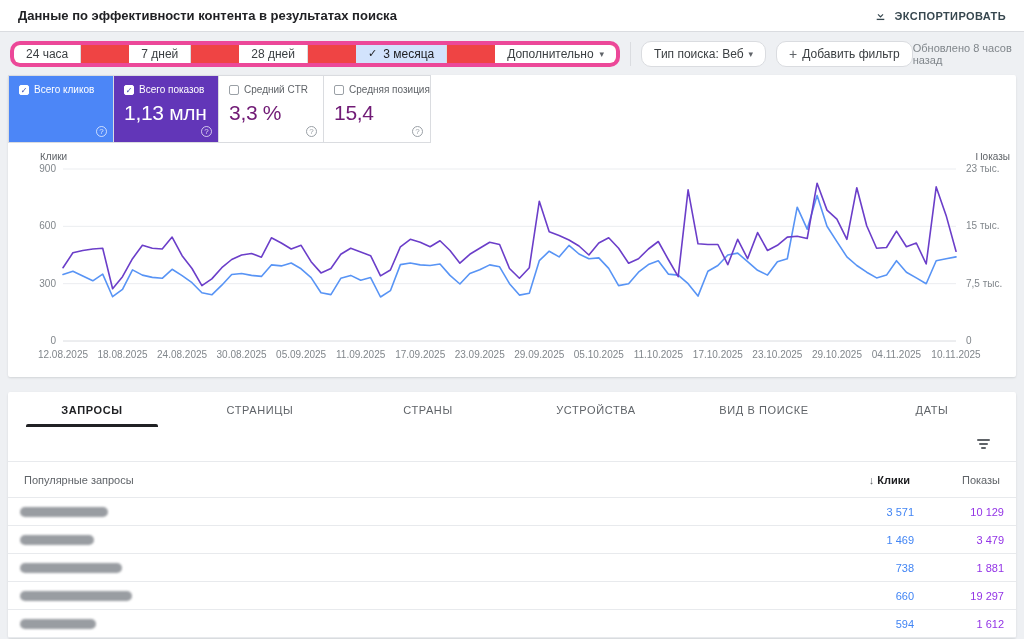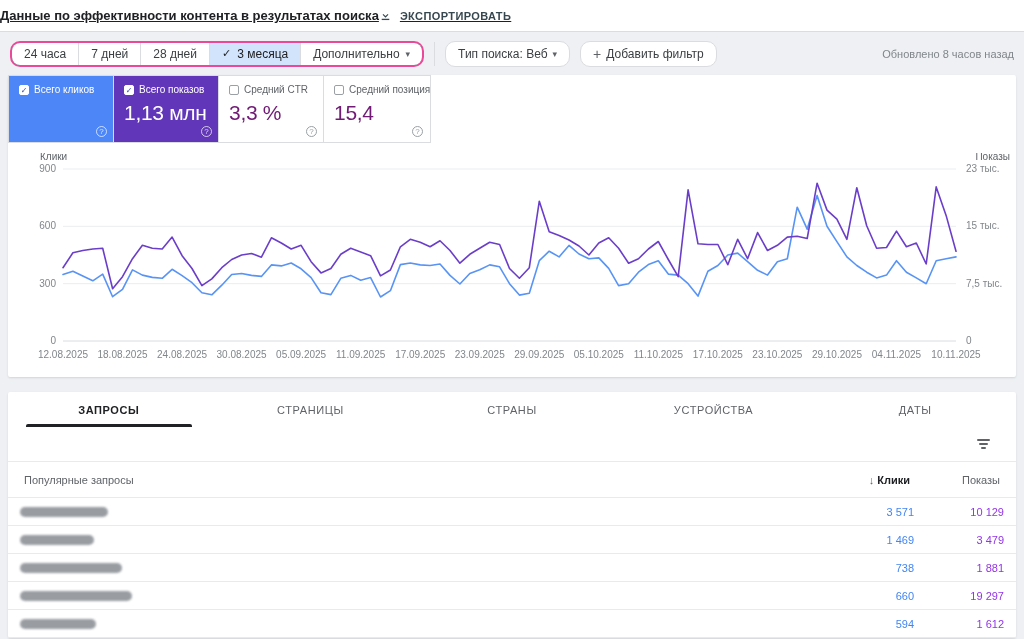--- a/index.html
+++ b/index.html
@@ -1,31 +1,31 @@
 <!DOCTYPE html>
 <html><head>
 <meta charset="utf-8">
 <style>
   * { margin:0; padding:0; box-sizing:border-box; }
   html,body { width:1024px; height:639px; overflow:hidden; }
   body { background:#eef0f3; font-family:"Liberation Sans","DejaVu Sans",sans-serif; color:#202124; }
 
   
   .topbar { height:32px; background:#fff; border-bottom:1px solid #dadce0;
-            display:flex; align-items:center; justify-content:flex-start; padding:0 0;text-decoration:underline; }
+            display:flex; align-items:center; justify-content:space-between; padding:0 18px; }
   .topbar h1 { font-size:13px; font-weight:700; color:#202124; }
   .export-btn { display:flex; align-items:center; gap:8px; font-size:11px; font-weight:700;
                 color:#37474f; letter-spacing:.4px; cursor:pointer; background:none; border:none;
                 font-family:inherit; }
   .export-btn svg { display:block; }
 
   
   .filterband { height:43px; display:flex; align-items:center; justify-content:space-between; padding:0 10px; }
   .filters-left { display:flex; align-items:center; gap:10px; }
-  .segmented { display:flex; background:#0f766e; border:2px solid #ec4899; border-radius:10px; overflow:hidden; height:26px; }
+  .segmented { display:flex; background:#ef4444; border:4px solid #ec4899; border-radius:10px; overflow:hidden; height:26px;gap:48px; }
   .seg { display:flex; align-items:center; gap:6px; padding:0 12px; font-size:12px; color:#3c4043;
          border-right:1px solid #dadce0; cursor:pointer; white-space:nowrap; background:#fff; border-top:none; border-bottom:none; border-left:none; font-family:inherit; }
   .seg:last-child { border-right:none; }
   .seg.selected { background:#d2e3fc; color:#202124; }
   .seg .check { font-size:11px; }
   .seg .caret { font-size:9px; color:#5f6368; }
   .vdivider { width:1px; height:24px; background:#dadce0; }
   .pill { display:flex; align-items:center; gap:5px; height:26px; padding:0 12px; background:#fff;
           border:1px solid #dadce0; border-radius:10px; font-size:12px; color:#3c4043; cursor:pointer;
           white-space:nowrap; font-family:inherit; }
@@ -158,21 +158,21 @@
       <div class="tlabel">
           <span class="cb"></span>
         <span>Средний CTR</span>
         </div>
       <div class="tvalue">3,3 %</div>
       <div class="qmark">?</div>
     </div>
     <div class="tile">
       <div class="tlabel">
           <span class="cb"></span>
-        <span>Средний позиция</span>
+        <span>Средняя позиция</span>
         </div>
       <div class="tvalue">15,4</div>
       <div class="qmark">?</div>
     </div>
   </div>
   <div class="chartwrap">
     <svg id="chartsvg" width="1008" height="212" viewBox="0 0 1008 212">
         <line x1="55" y1="16" x2="948" y2="16" stroke="#ebedf0" stroke-width="1"></line>
         <text x="48" y="19" text-anchor="end" fill="#80868b" font-size="10">900</text>
         <text x="958" y="19" text-anchor="start" fill="#80868b" font-size="10">23 тыс.</text>
@@ -208,20 +208,21 @@
       </svg>
   </div>
 </div>
 
 <div class="card tablecard">
   <div class="tabs">
     <button class="tab active">ЗАПРОСЫ</button>
     <button class="tab">СТРАНИЦЫ</button>
     <button class="tab">СТРАНЫ</button>
     <button class="tab">УСТРОЙСТВА</button>
+    <button class="tab">ВИД В ПОИСКЕ</button>
     <button class="tab">ДАТЫ</button>
   </div>
   <div class="tabletoolbar">
     <button class="funnel">
         <i></i>
         <i></i>
         <i></i>
       </button>
   </div>
   <div class="thead">

